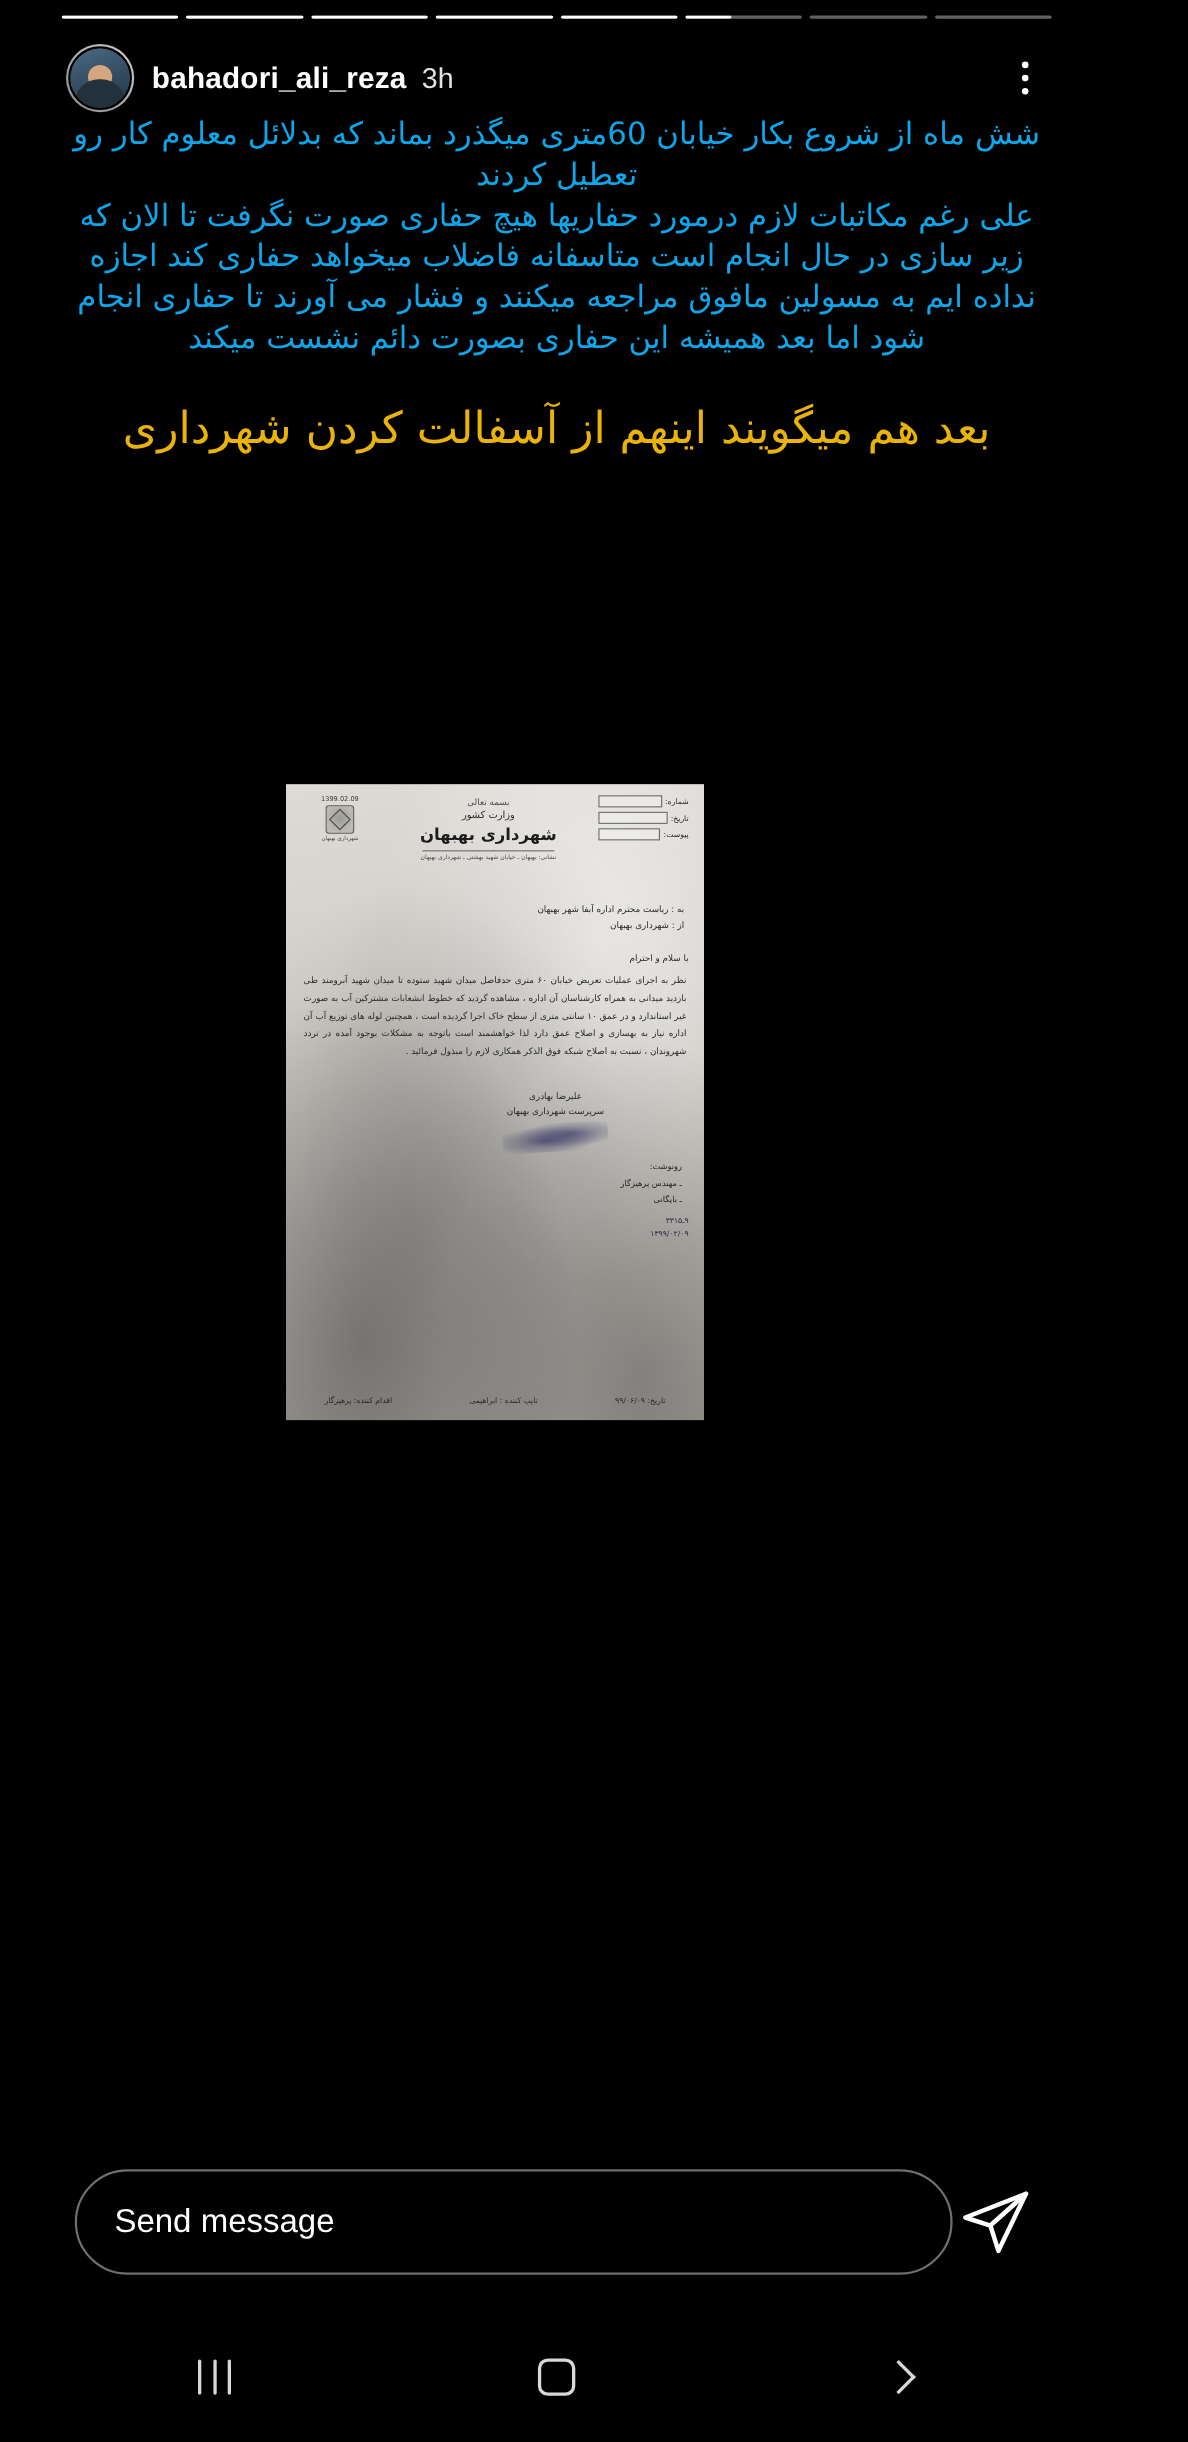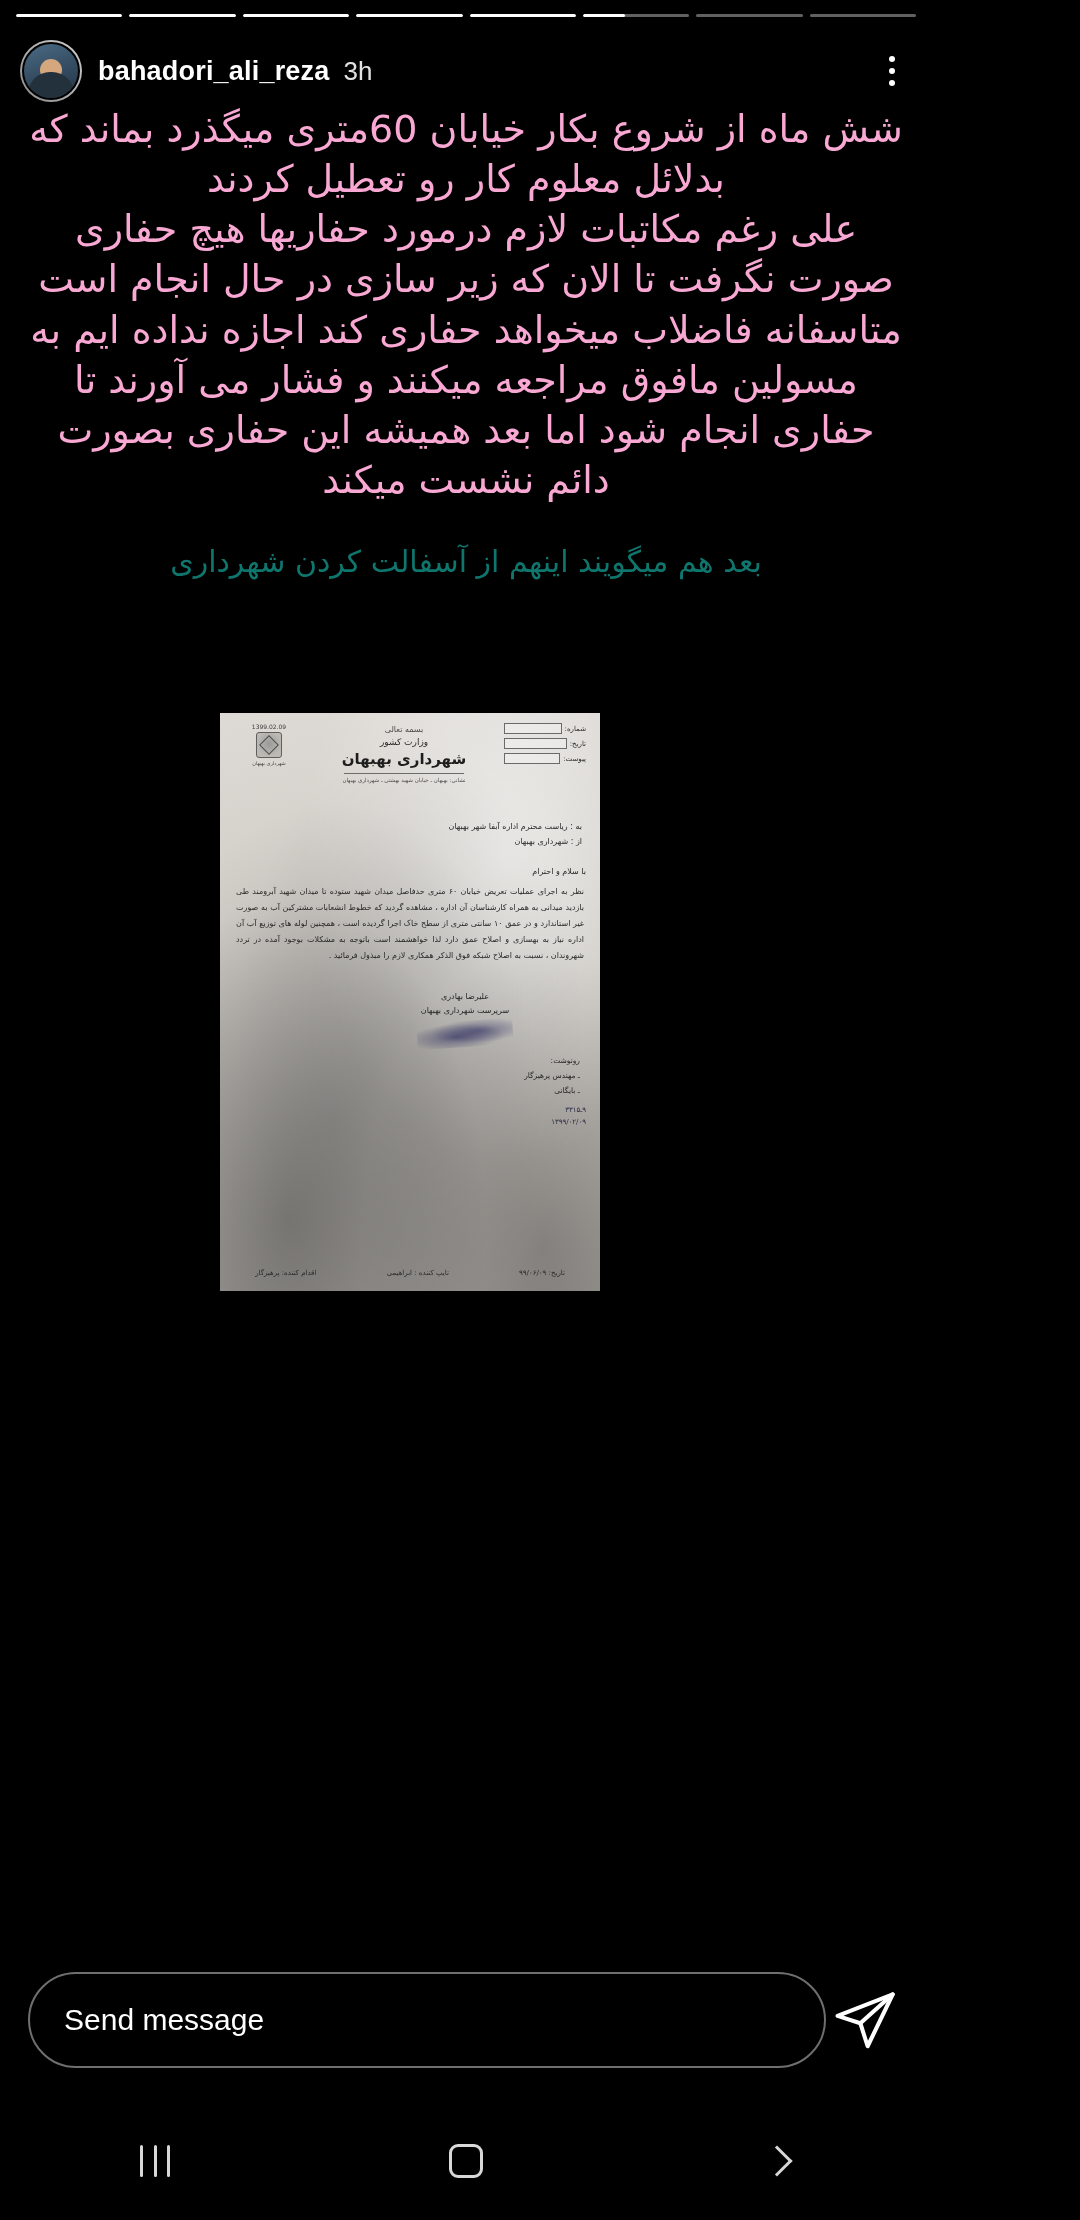--- a/index.html
+++ b/index.html
@@ -11,20 +11,21 @@
     font-family: "Liberation Sans", sans-serif;
     overflow: hidden;
   }
   .screen {
     position: relative;
     width: 932px;
     height: 2220px;
     background: #000;
     color: #fff;
     overflow: hidden;
+    margin-left: 40px;
   }
 
   
   .progress-row {
     position: absolute;
     top: 14px;
     left: 16px;
     right: 16px;
     height: 6px;
     display: flex;
@@ -119,40 +120,40 @@
   
   .story-text {
     position: absolute;
     top: 104px;
     left: 22px;
     right: 22px;
     direction: rtl;
     text-align: center;
   }
   .para-white {
-    font-size: 38px;
+    font-size: 28px;
     line-height: 1.32;
-    color: #f9a8d4;
+    color: #0ea5e9;
     font-family: "DejaVu Sans", sans-serif;
     white-space: pre-line;
   }
   .para-red {
     margin-top: 34px;
     font-size: 44px;
     line-height: 1.35;
     color: #e8191c;
     font-weight: bold;
     font-family: "DejaVu Sans", sans-serif;
     white-space: pre-line;
   }
   .para-small {
     margin-top: 36px;
-    font-size: 30px;
+    font-size: 40px;
     line-height: 1.4;
-    color: #0f766e;
+    color: #eab308;
     font-family: "DejaVu Sans", sans-serif;
     white-space: pre-line;
   }
 
   
   .doc-wrap {
     position: absolute;
     left: 220px;
     top: 713px;
     width: 380px;

